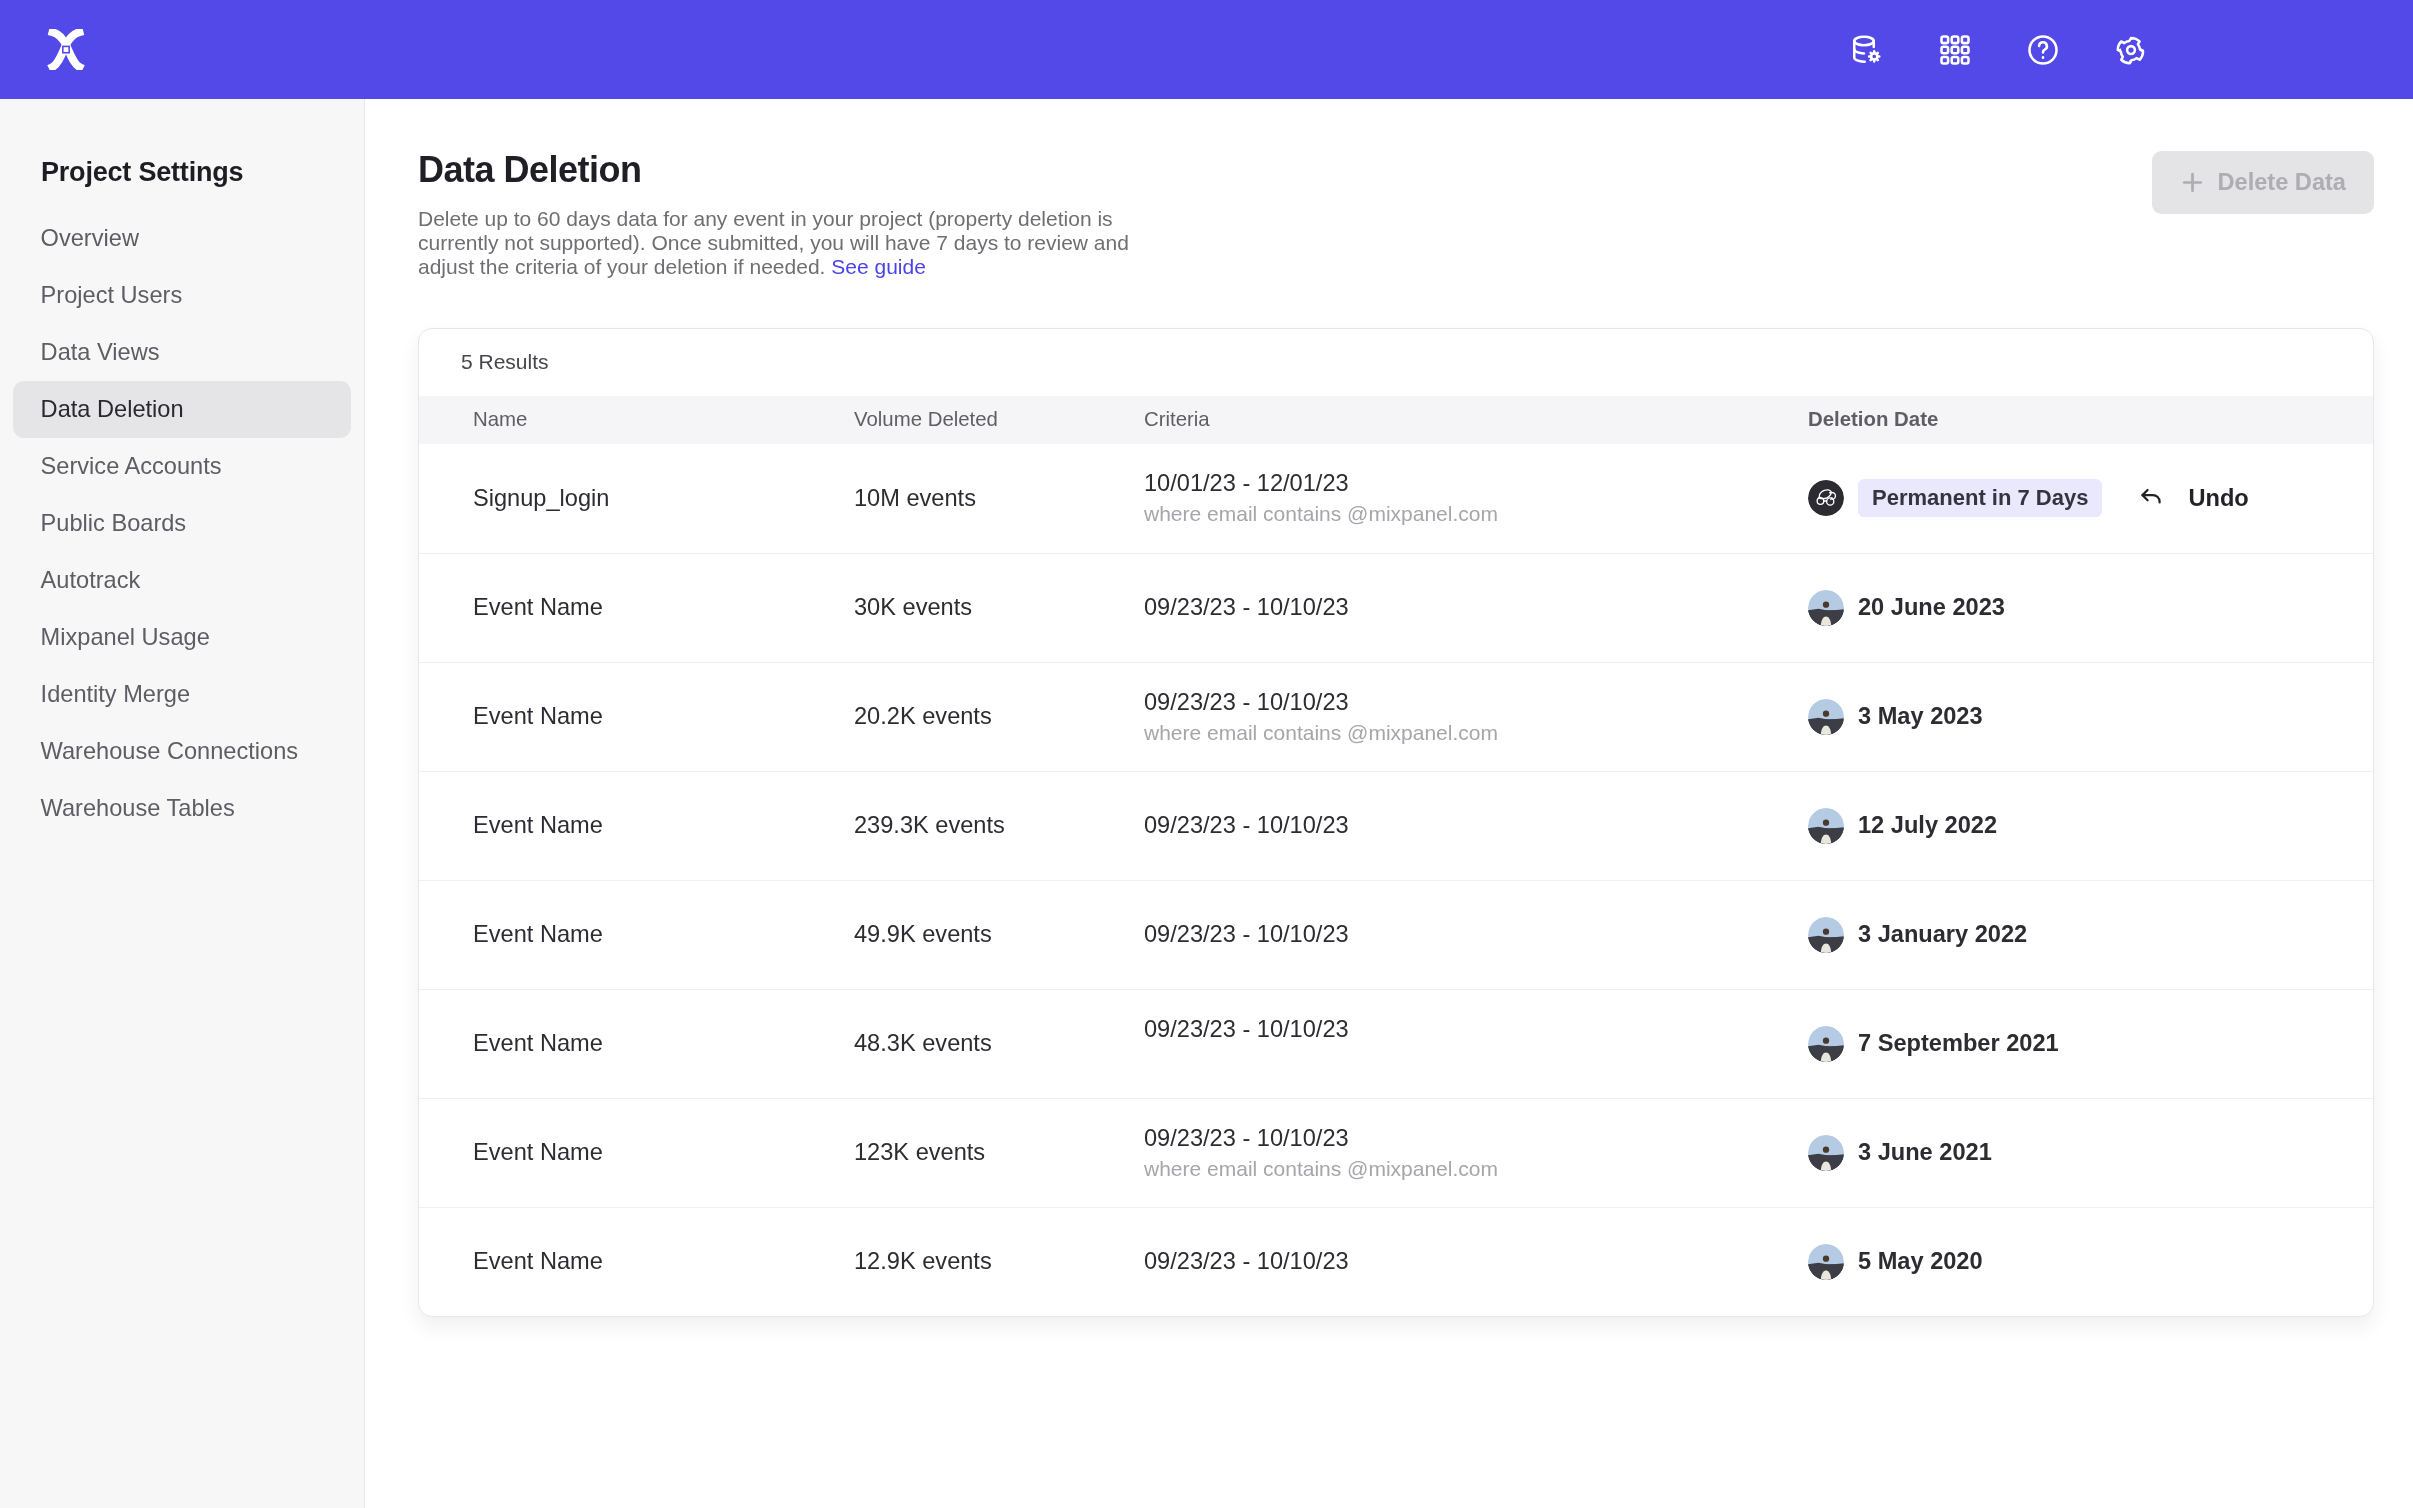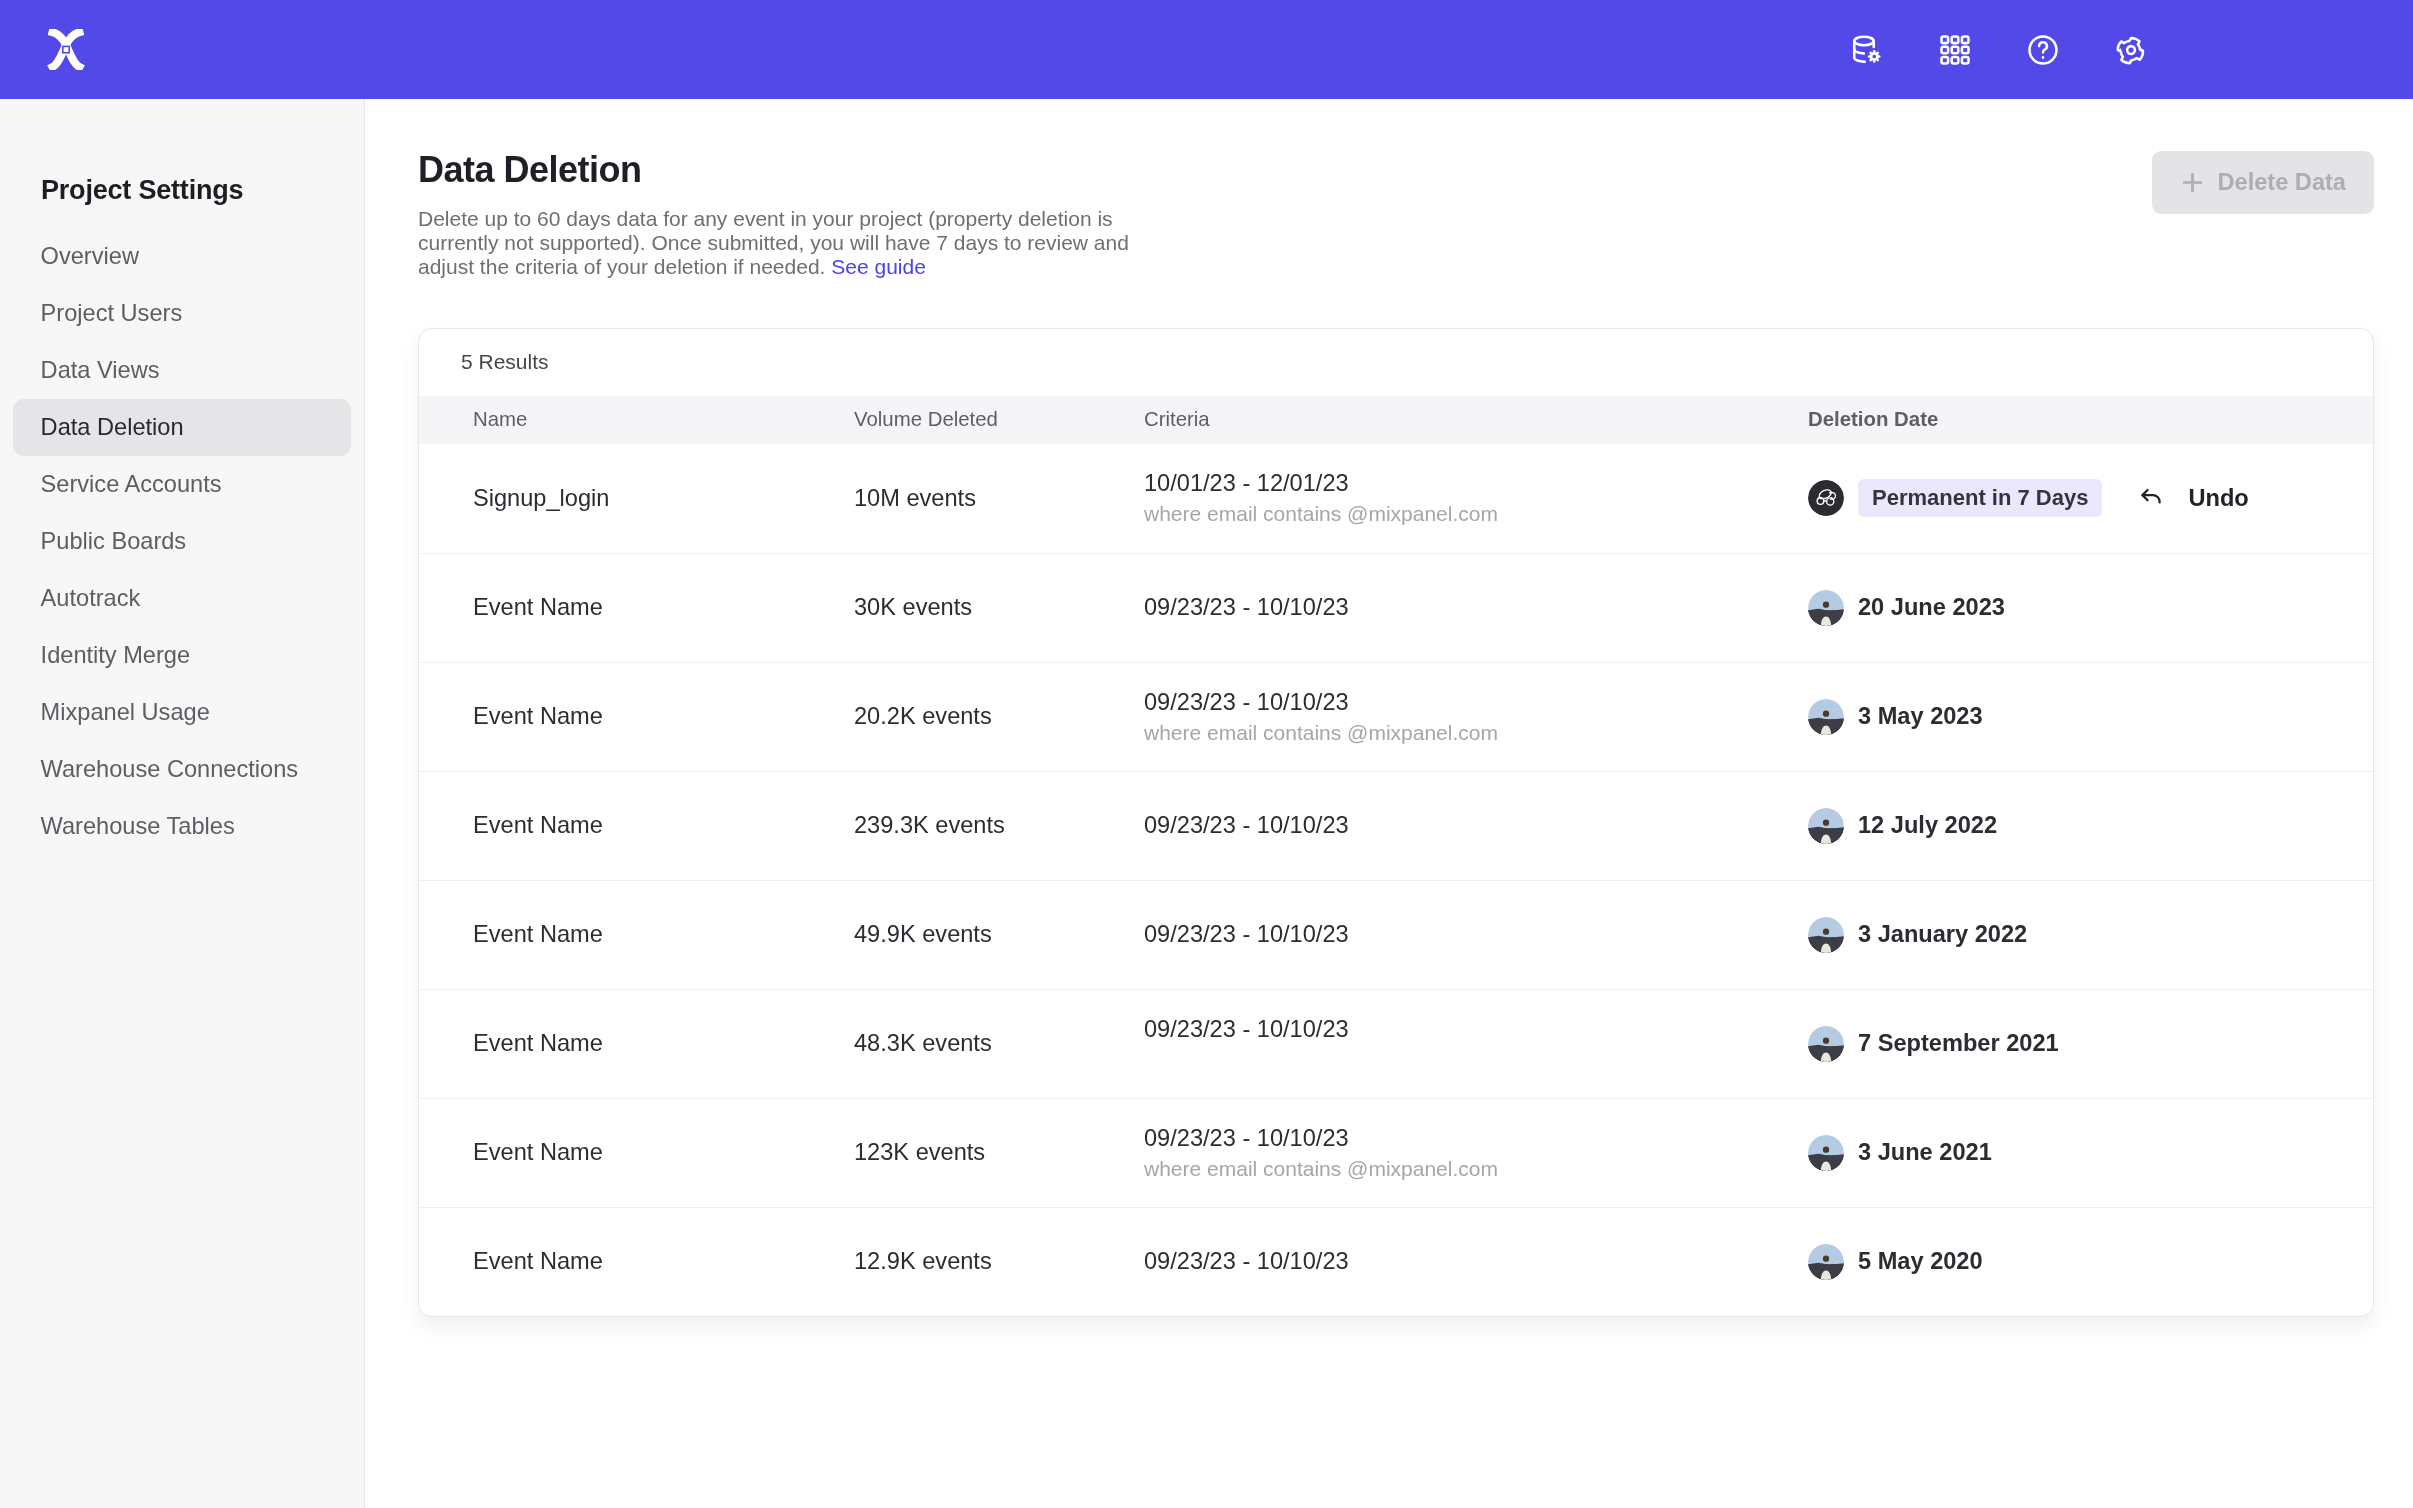--- a/index.html
+++ b/index.html
@@ -45,21 +45,21 @@
   }
   .tb-icon{width:36px;height:36px;display:flex;align-items:center;justify-content:center;cursor:pointer;}
   .tb-icon svg{width:36px;height:36px;stroke:#fff;fill:none;stroke-width:1.7;stroke-linecap:round;stroke-linejoin:round;}
   
   .sidebar{
     position:absolute;
     left:0;top:99px;bottom:0;
     width:365px;
     background:var(--sidebar-bg);
     border-right:0.8px solid #E9E9EB;
-    padding-top:76px;
+    padding-top:58px;
   }
   .sidebar-title{
     font-size:27px;
     font-weight:700;
     color:#1E1D23;
     margin-left:41px;
     letter-spacing:-0.2px;
   }
   .sidebar-nav{margin-top:22px;display:flex;flex-direction:column;}
   .side-item{
@@ -243,22 +243,22 @@
 <aside class="sidebar">
   <div class="sidebar-title">Project Settings</div>
   <nav class="sidebar-nav">
       <div class="side-item">Overview</div>
       <div class="side-item">Project Users</div>
       <div class="side-item">Data Views</div>
       <div class="side-item active">Data Deletion</div>
       <div class="side-item">Service Accounts</div>
       <div class="side-item">Public Boards</div>
       <div class="side-item">Autotrack</div>
+      <div class="side-item">Mixpanel Usage</div>
       <div class="side-item">Identity Merge</div>
-      <div class="side-item">Mixpanel Usage</div>
       <div class="side-item">Warehouse Connections</div>
       <div class="side-item">Warehouse Tables</div>
     </nav>
 </aside>
 
 <main class="main">
   <div class="page-header">
     <h1 class="page-title">Data Deletion</h1>
     <p class="page-desc">
       <span>Delete up to 60 days data for any event in your project (property deletion is</span><br>

